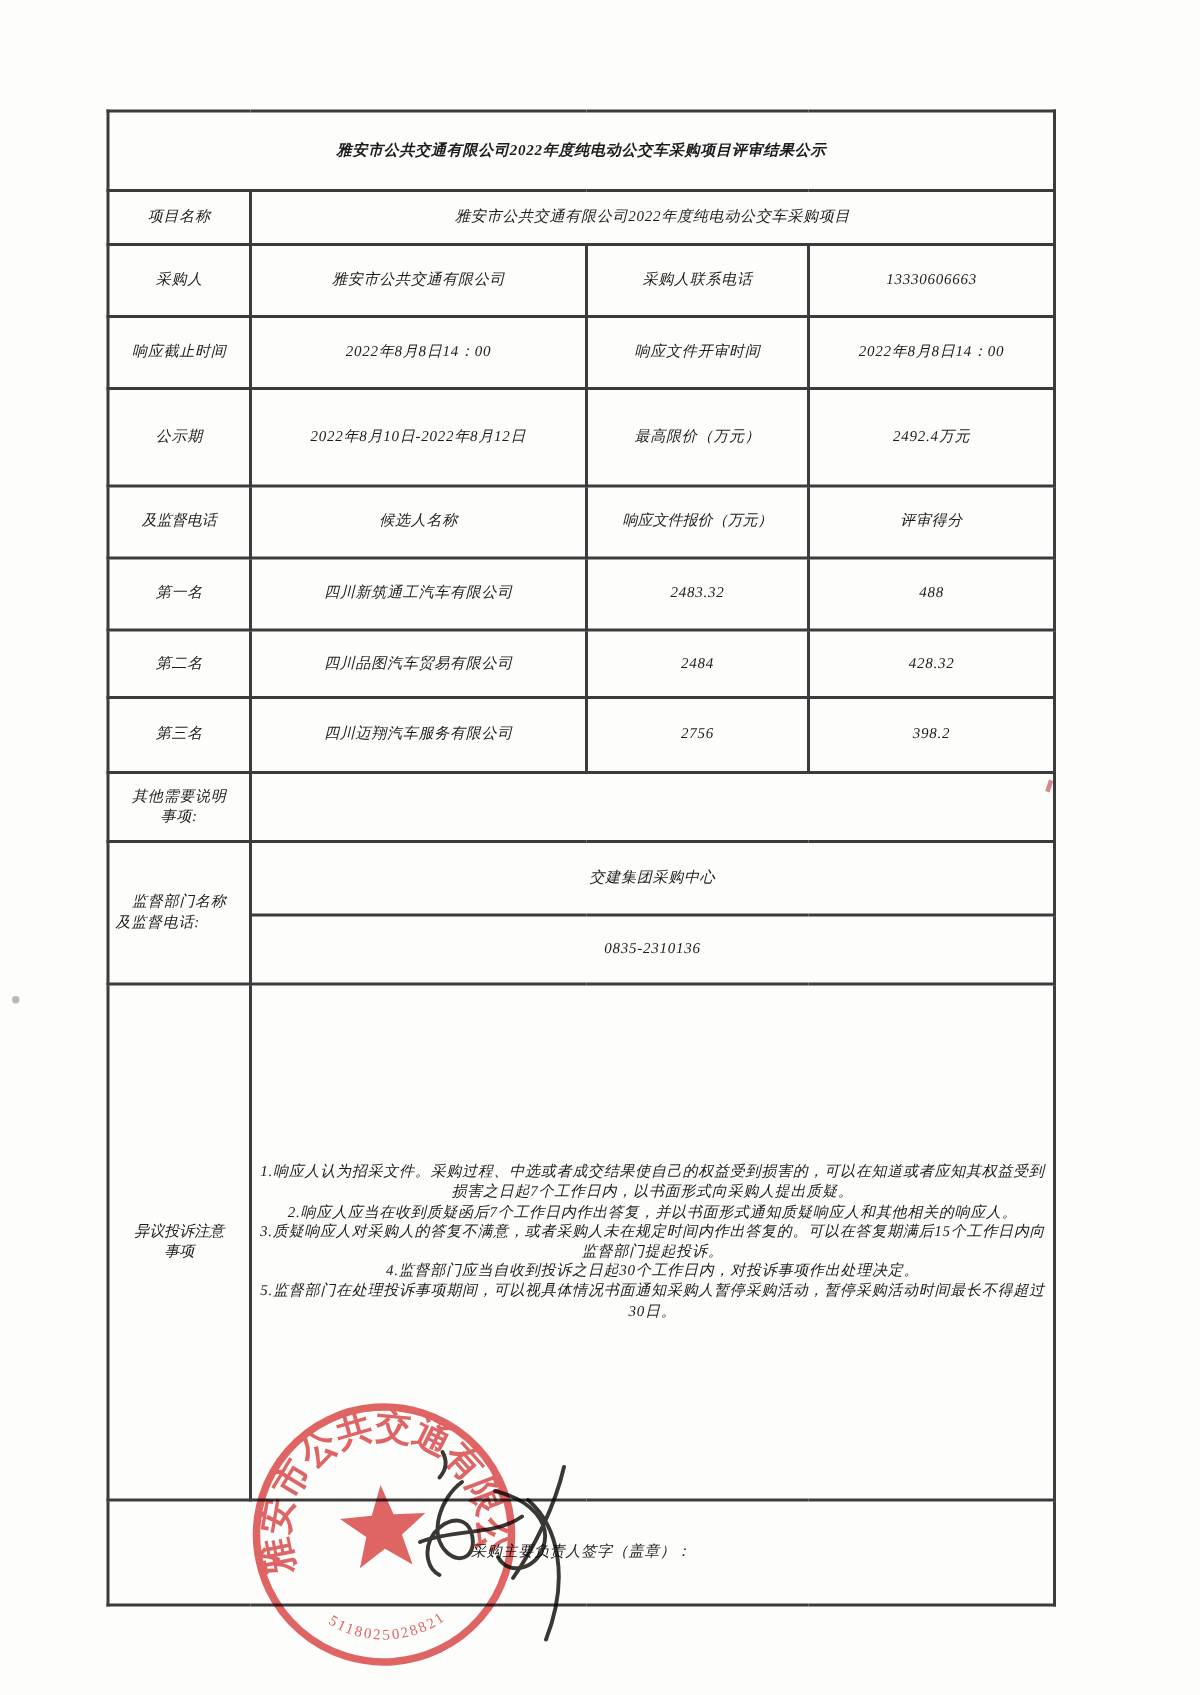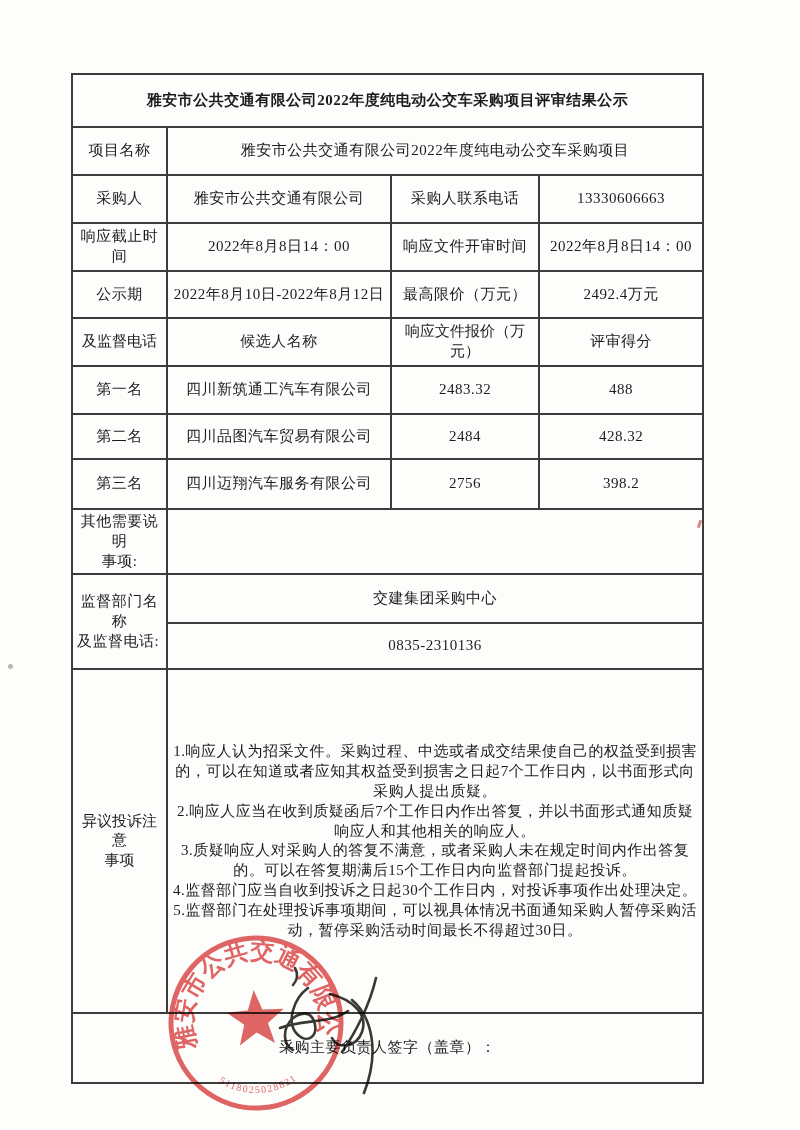--- a/index.html
+++ b/index.html
@@ -9,23 +9,24 @@
     overflow:hidden;
   }
   .sheet{position:absolute;inset:0;background:#fdfdfc;}
   table.doc{
     position:absolute;left:71px;top:73px;width:631px;
     border-collapse:collapse;table-layout:fixed;
   }
   table.doc td{
     border:2px solid #3c3c3c;
     text-align:center;vertical-align:middle;
-    font-size:15px;line-height:1.32;
+    font-size:10px;line-height:1.32;
     padding:2px 4px;overflow:hidden;
     letter-spacing:.5px;
+    font-style:italic;
   }
   td.title-cell{font-weight:bold;font-size:17px;letter-spacing:1px;height:47px;}
   td.label{letter-spacing:.5px;}
   .lbl-2line{display:block;text-align:center;}
   td.left-label{text-align:left;padding-left:3px;letter-spacing:0;}
   td.objection-text{
     text-align:left;font-size:15px;line-height:22px;letter-spacing:0;
     padding:6px 10px 6px 8px;
   }
   td.objection-text .para{margin:0;}
@@ -60,40 +61,40 @@
       <col style="width:95px">
         <col style="width:224px">
         <col style="width:148px">
         <col style="width:164px">
     </colgroup>
     <tbody>
       <tr>
         <td class="title-cell" colspan="4">雅安市公共交通有限公司2022年度纯电动公交车采购项目评审结果公示</td>
       </tr>
 
-      <tr style="height:48px">
+      <tr style="height:36px">
         <td class="label">项目名称</td>
         <td colspan="3">雅安市公共交通有限公司2022年度纯电动公交车采购项目</td>
       </tr>
 
       <tr style="height:48px">
         <td class="label">采购人</td>
         <td>雅安市公共交通有限公司</td>
         <td>采购人联系电话</td>
         <td>13330606663</td>
       </tr>
 
       <tr style="height:48px">
         <td class="label">响应截止时间</td>
         <td>2022年8月8日14：00</td>
         <td>响应文件开审时间</td>
         <td>2022年8月8日14：00</td>
       </tr>
 
-      <tr style="height:47px">
+      <tr style="height:65px">
         <td class="label">公示期</td>
         <td>2022年8月10日-2022年8月12日</td>
         <td>最高限价（万元）</td>
         <td>2492.4万元</td>
       </tr>
 
       <tr style="height:48px">
         <td class="label" style="letter-spacing:0;padding:2px 1px;">及监督电话</td>
         <td>候选人名称</td>
         <td style="letter-spacing:0;padding:2px 1px;margin-top:32px;">响应文件报价（万元）</td>

